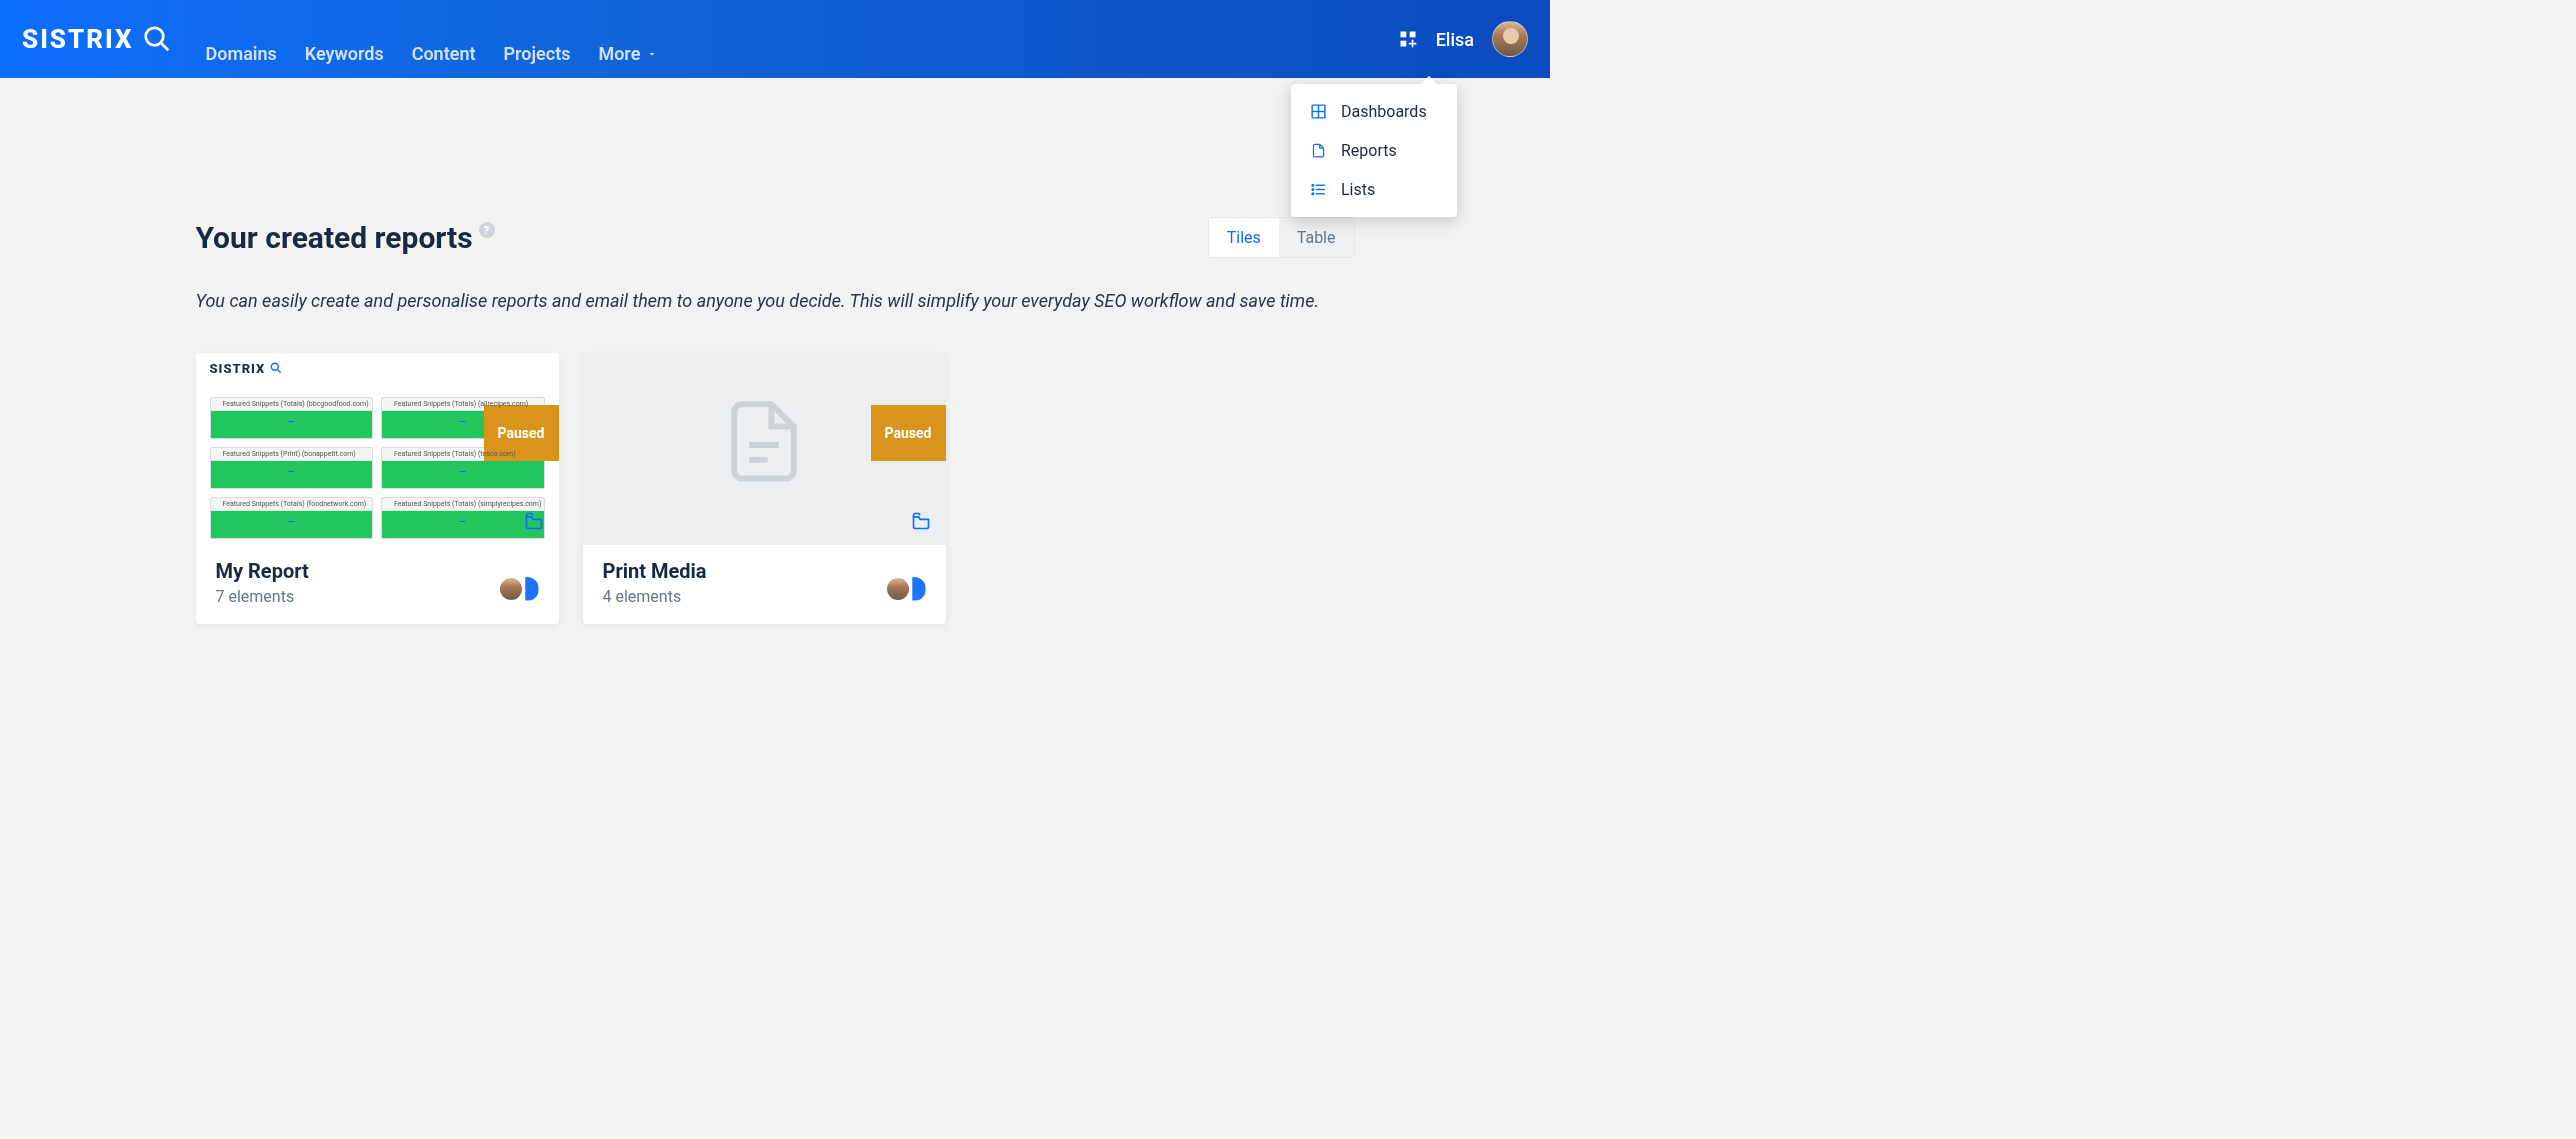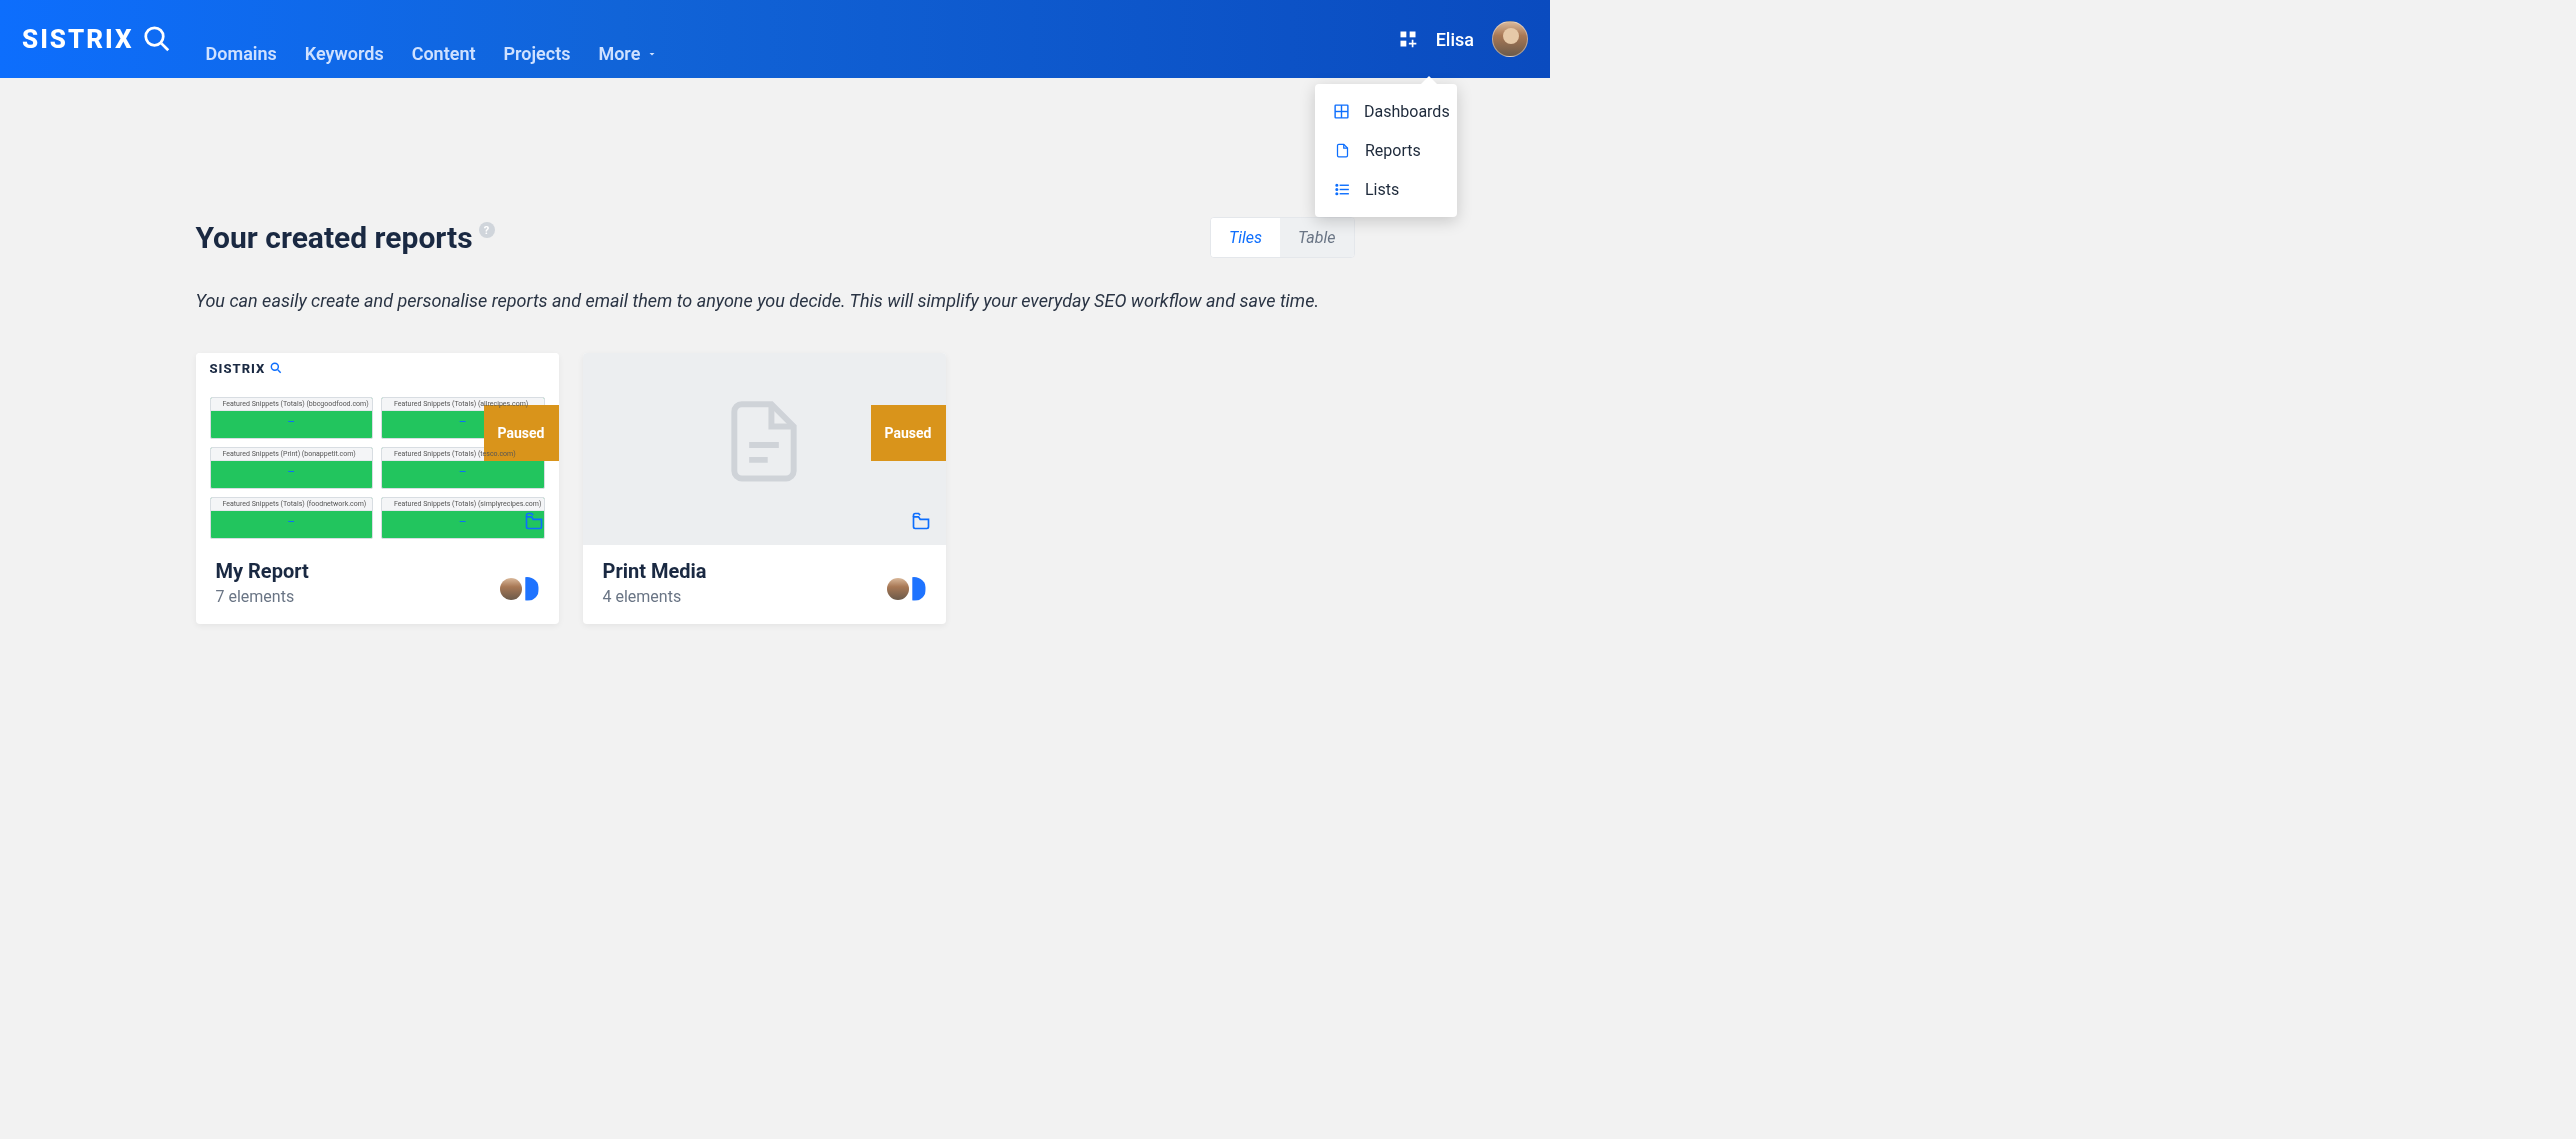--- a/index.html
+++ b/index.html
@@ -69,21 +69,21 @@
     top:6px; left:10px;
     width:16px; height:16px;
     border-radius:50%;
     background:#e6c9a8;
   }
   
   .dropdown {
     position: absolute;
     top: 63px;
     right: 71px;
-    width: 142px;
+    width: 166px;
     background: #fff;
     border-radius: 4px;
     box-shadow: 0 4px 16px rgba(0,0,0,0.18);
     padding: 8px 0;
     z-index: 10;
   }
   .dropdown::before {
     content:"";
     position:absolute;
     top:-8px; right:20px;
@@ -135,21 +135,20 @@
     justify-content: center;
     cursor: pointer;
     margin-top: 2px;
   }
   .view-toggle {
     display: flex;
     border: 1px solid #e4e7eb;
     border-radius: 4px;
     overflow: hidden;
     background: #fff;
-    font-style: italic;
   }
   .view-tab {
     padding: 10px 18px;
     font-size: 16px;
     cursor: pointer;
     color: #6a7585;
   }
   .view-tab.active {
     color: #0d6efd;
     background: #fff;

